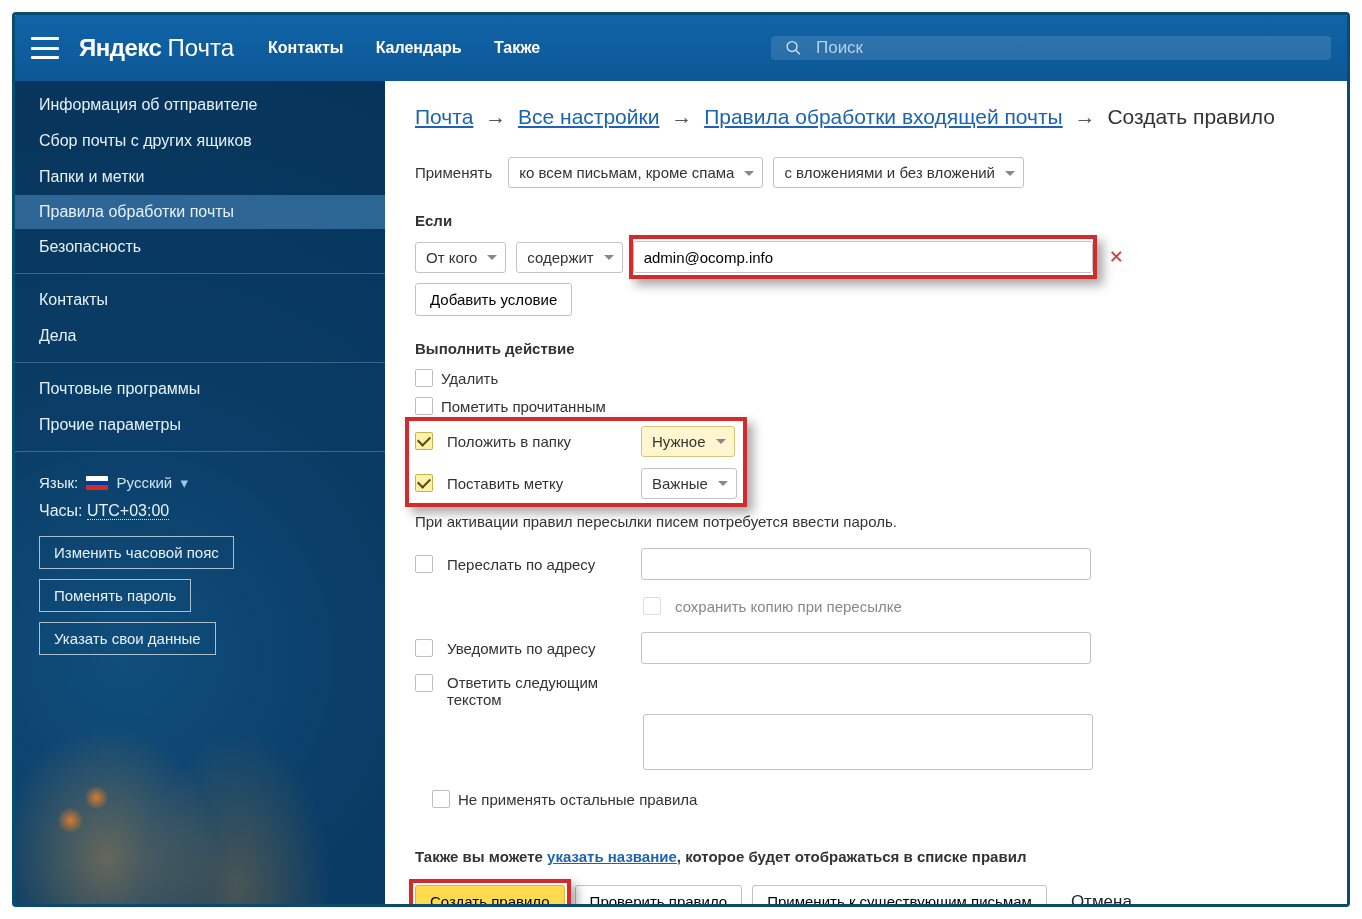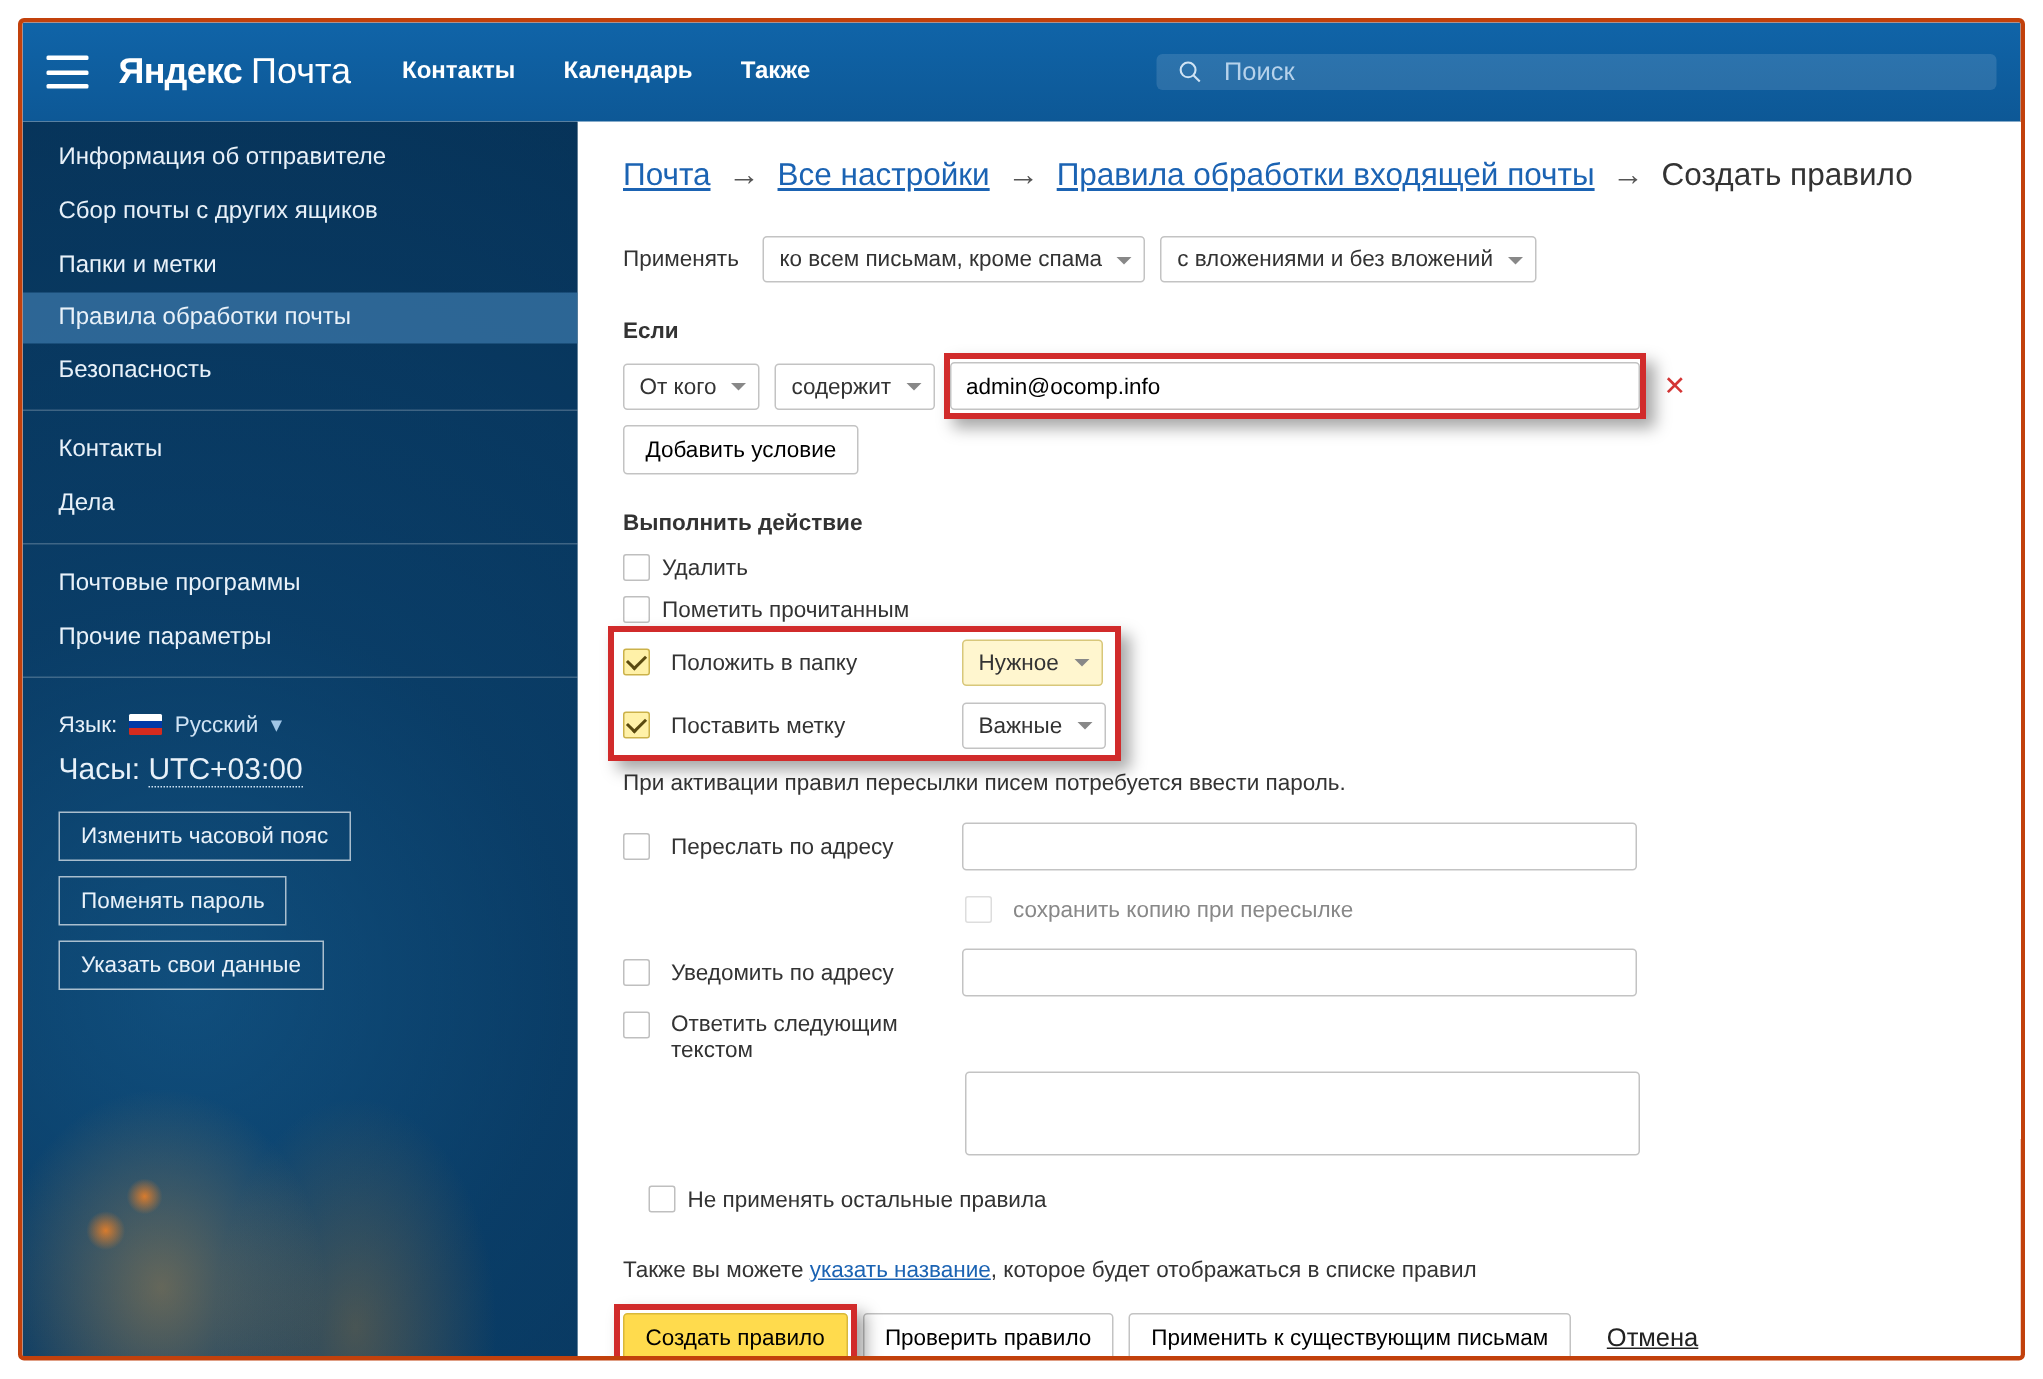--- a/index.html
+++ b/index.html
@@ -9,21 +9,21 @@
   color: #333;
   background: #fff;
   width: 1362px;
   height: 919px;
   overflow: hidden;
   position: relative;
 }
 .frame {
   position: absolute;
   inset: 12px;
-  border: 3px solid #c2410c;
+  border: 3px solid #0c4a6e;
   border-radius: 4px;
   overflow: hidden;
   display: flex;
   flex-direction: column;
 }
 
 
 .header {
   height: 66px;
   background: linear-gradient(#1064a8, #0d5896);
@@ -101,21 +101,21 @@
   border-top: 1px solid rgba(255,255,255,0.22);
   margin: 8px 0;
 }
 .lang-row { padding: 14px 24px 6px; font-size: 15px; position: relative; z-index: 2; }
 .flag {
   display: inline-block; width: 22px; height: 14px; vertical-align: -2px; margin: 0 4px;
   background: linear-gradient(#fff 0 33%, #0039a6 33% 66%, #d52b1e 66% 100%);
   border-radius: 1px;
 }
 .lang-val { color: #cfe3f4; }
-.clock-row { padding: 4px 24px 16px; font-size: 20px; position: relative; z-index: 2; }
+.clock-row { padding: 4px 24px 16px; font-size: 16px; position: relative; z-index: 2; }
 .clock-val { border-bottom: 1px dotted #cfe3f4; }
 .side-btn {
   display: block;
   margin: 0 24px 10px;
   padding: 7px 14px;
   border: 1px solid rgba(255,255,255,0.65);
   border-radius: 0;
   background: transparent;
   color: #e8f1f9;
   font-size: 15px;
@@ -343,21 +343,21 @@
       </div>
       <div style="margin-left:228px; margin-top:-4px; margin-bottom:14px;">
         <div class="textarea"></div>
       </div>
 
       <div class="chk-row" style="margin-top:20px;padding-left:17px;">
         <span class="chkbox"></span>
         <span>Не применять остальные правила</span>
       </div>
 
-      <div class="note" style="margin-top:30px;">
+      <div class="note" style="margin-top:40px;font-weight:bold;">
         <span>Также вы можете </span><a href="#">указать название</a><span>, которое будет отображаться в списке правил</span>
       </div>
 
       <div class="row" style="margin-top:20px; align-items:center;">
         <span style="position:relative; display:inline-block;">
           <span class="red-box shadow" style="position:absolute; inset:-6px; pointer-events:none;"></span>
           <button class="btn primary">Создать правило</button>
         </span>
         <button class="btn">Проверить правило</button>
         <button class="btn">Применить к существующим письмам</button>

